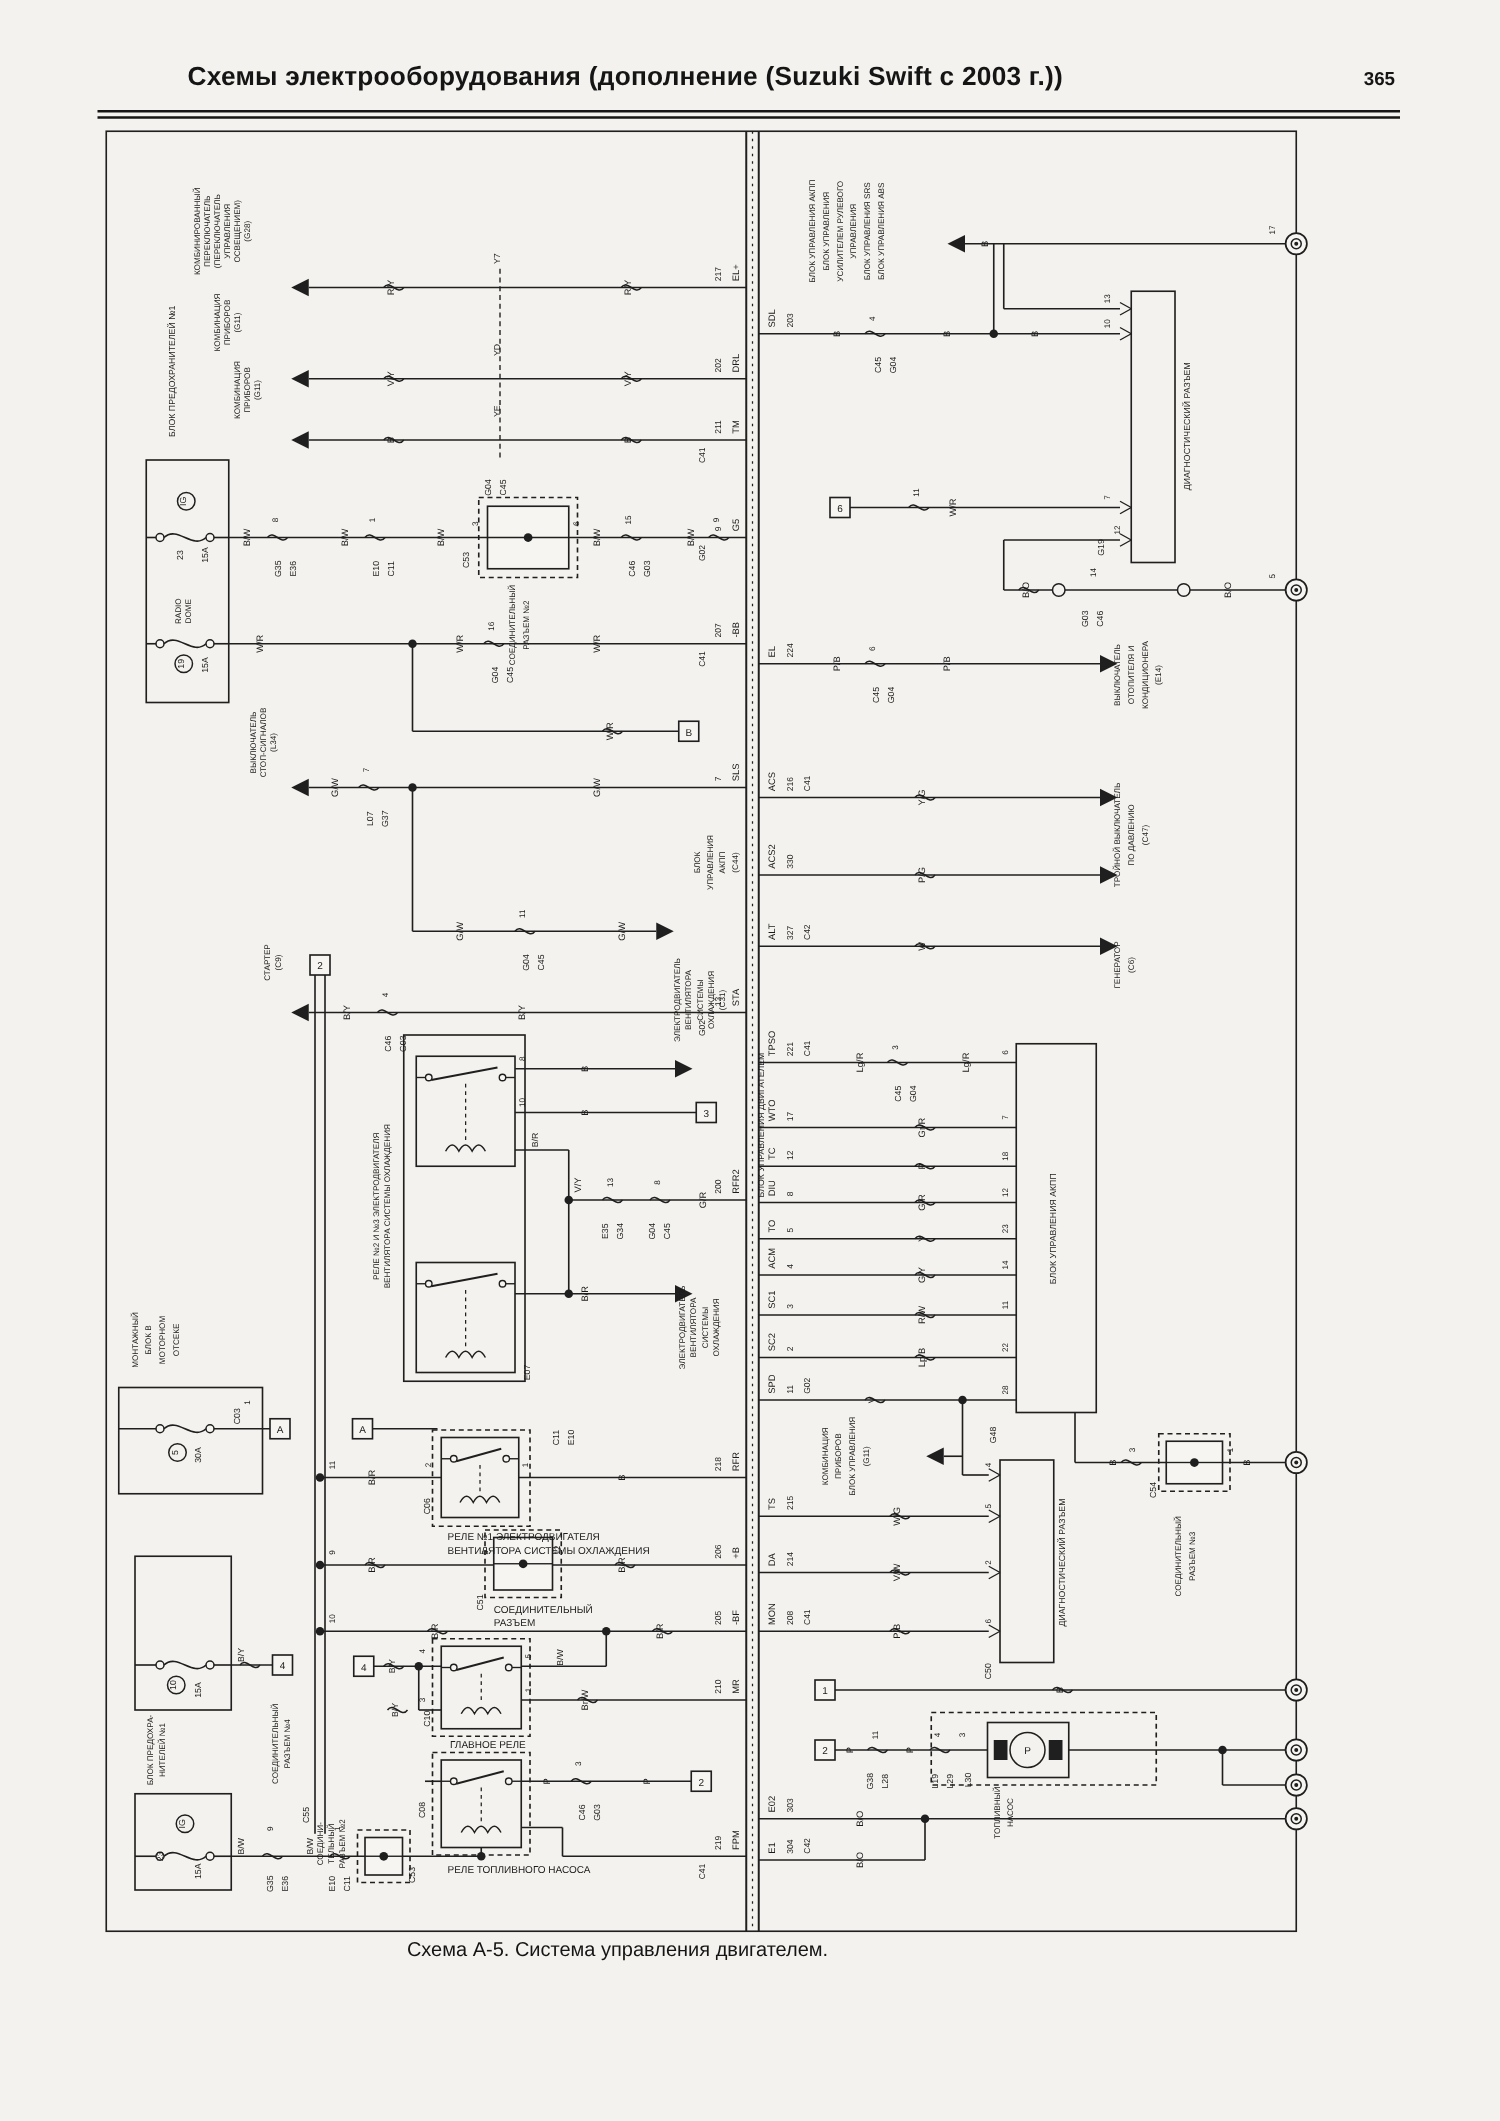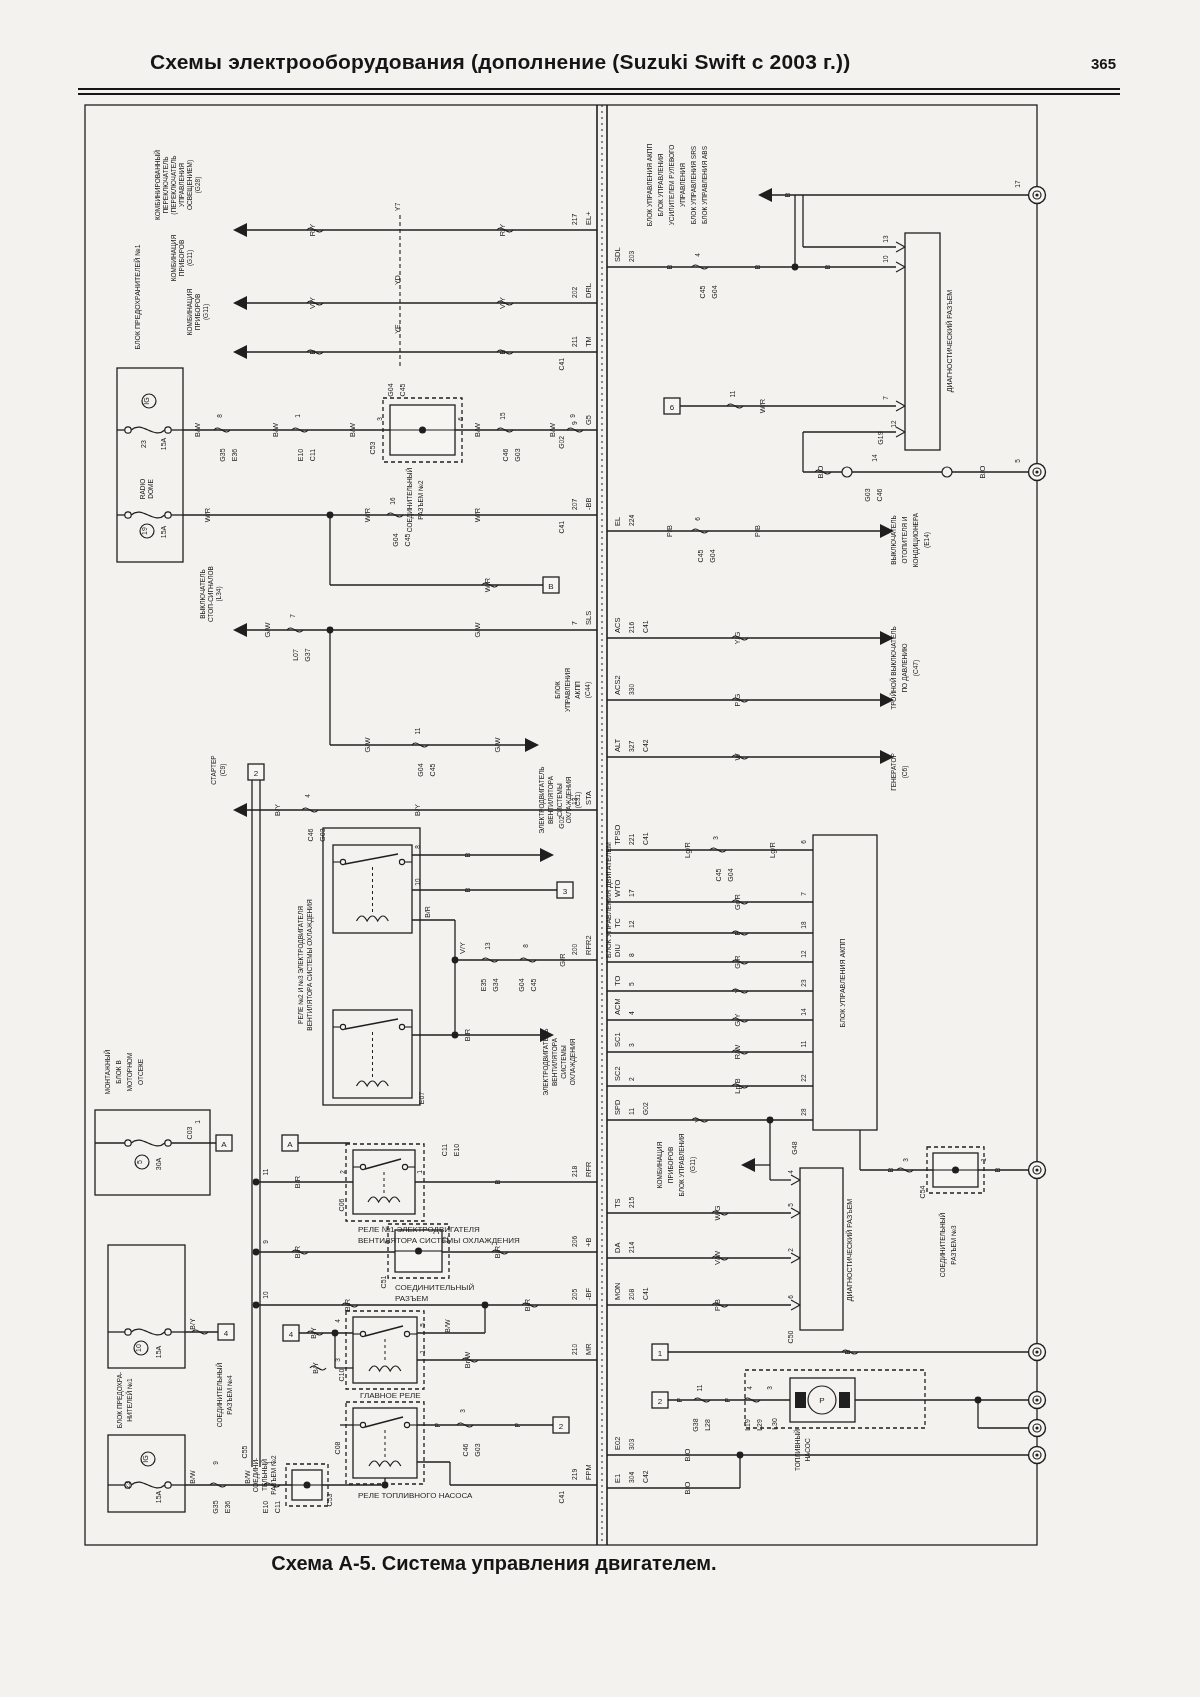--- a/index.html
+++ b/index.html
@@ -5,21 +5,21 @@
   html,body{margin:0;padding:0;}
   body{width:1200px;height:1697px;position:relative;background:#f3f2ee;
        font-family:"Liberation Sans",sans-serif;color:#151515;}
   .hdr{position:absolute;left:80px;top:50px;width:1040px;display:flex;
        align-items:baseline;justify-content:space-between;}
   .hdr .t{font-size:21px;font-weight:bold;letter-spacing:.2px;padding-left:70px;}
   .hdr .p{font-size:15px;font-weight:bold;padding-right:4px;}
   .rule{position:absolute;left:78px;width:1042px;top:88px;height:3px;
         border-top:2.5px solid #161616;border-bottom:2px solid #161616;}
   .cap{position:absolute;left:0;top:1552px;width:988px;text-align:center;
-       font-size:20px;font-weight:bold;}
+       font-size:16px;font-weight:normal;}
   svg text{font-family:"Liberation Sans","DejaVu Sans",sans-serif;fill:#1b1b1b;}
   svg{position:absolute;left:0;top:0;}
 </style>
 </head>
 <body>
 
 <div class="hdr">
   <span class="t">Схемы электрооборудования (дополнение (Suzuki Swift с 2003 г.))</span>
   <span class="p">365</span>
 </div>

